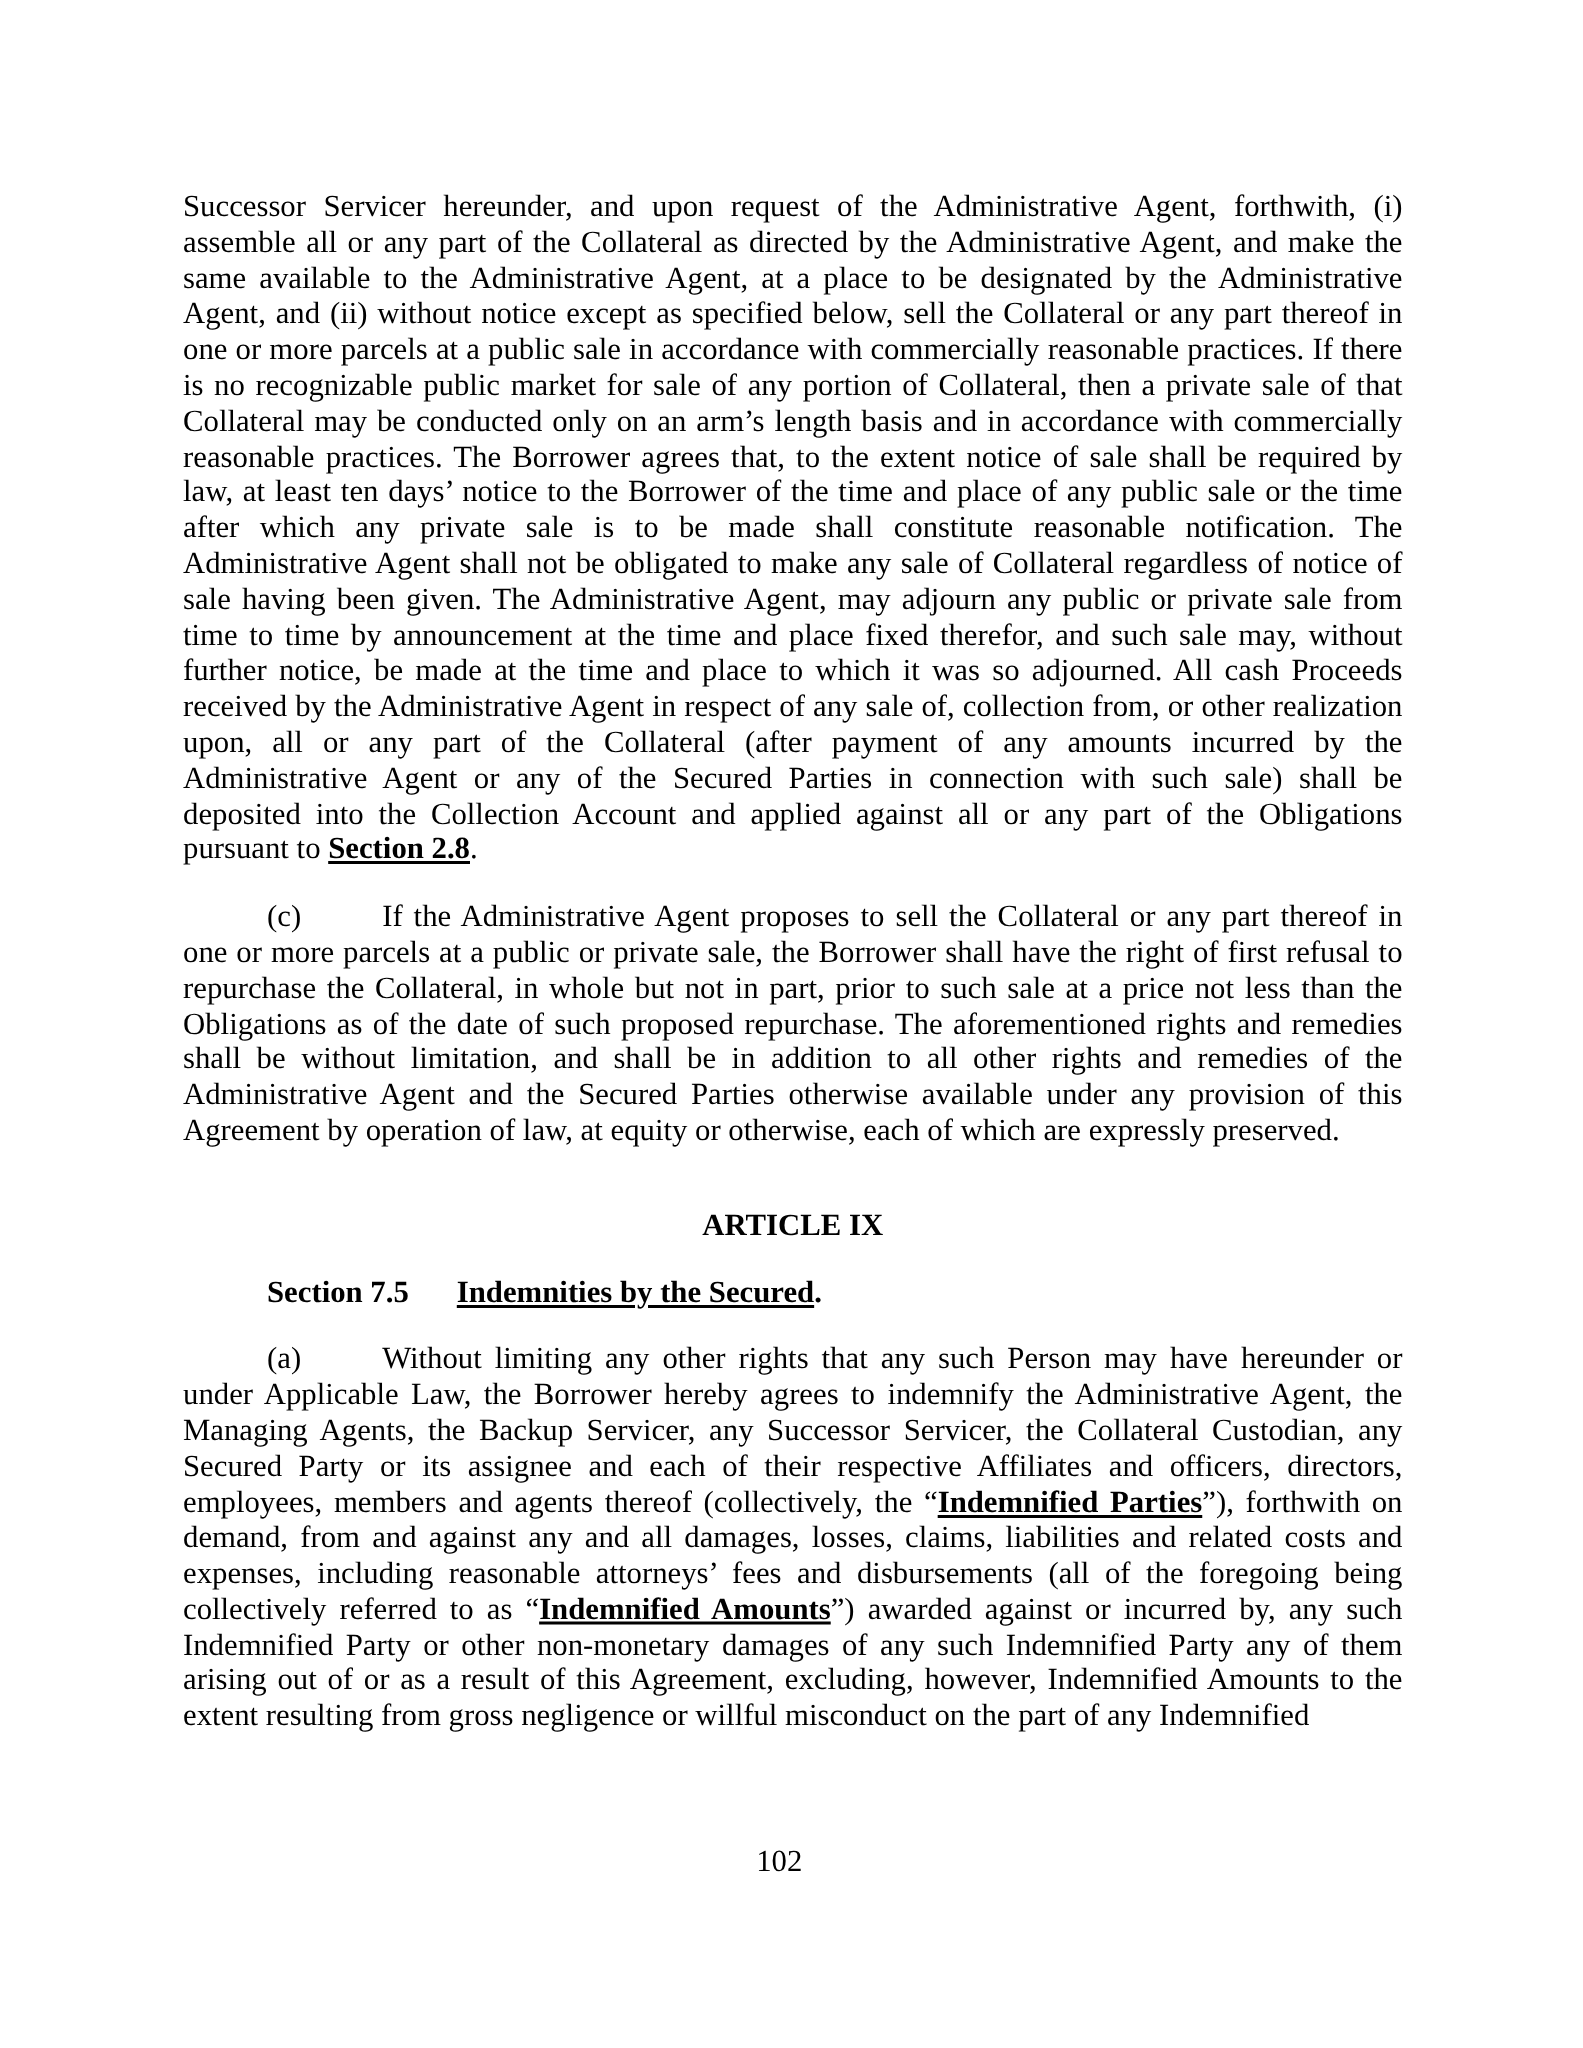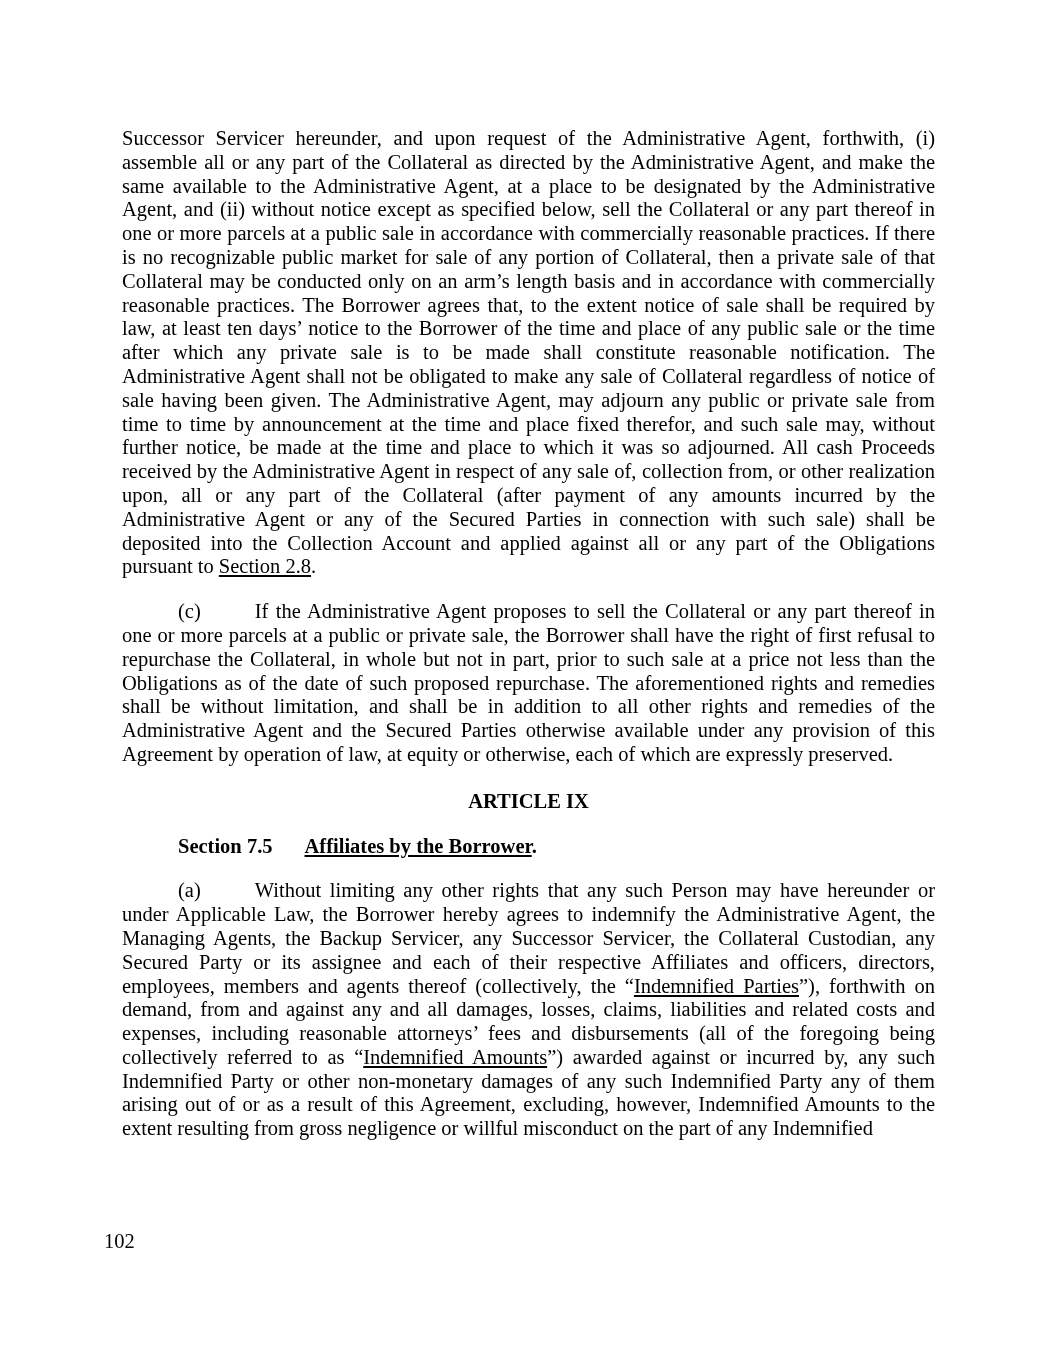--- a/index.html
+++ b/index.html
@@ -15,47 +15,48 @@
     font-size: 20.5px;
     line-height: 23.8px;
     padding: 127px 120px 0 122px;
     overflow: hidden;
   }
   .para { text-align: justify; }
   .first-indent { display: inline-block; width: 56px; }
   .tab-gap { display: inline-block; width: 54px; }
   .tab-gap-sm { display: inline-block; width: 32px; }
   .mt-para { margin-top: 21px; }
-  .mt-head { margin-top: 23px; }
+  .mt-head { margin-top: 39px; }
   .heading {
     text-align: center;
     font-weight: bold;
     font-size: 20.5px;
   }
   .bold { font-weight: bold; }
-  .underline { text-decoration: underline; }
+  .underline { text-decoration: underline; font-weight: bold; }
   .section-heading { text-align: left; }
   .page-number {
     position: absolute;
     top: 1230px;
     left: 104px;
     right: 120px;
+    text-align: center;
   }
 </style>
 </head>
 <body>
 
 <div class="page">
 
   <p class="para"><span>Successor Servicer hereunder, and upon request of the Administrative Agent, forthwith, (i) assemble all or any part of the Collateral as directed by the Administrative Agent, and make the same available to the Administrative Agent, at a place to be designated by the Administrative Agent, and (ii) without notice except as specified below, sell the Collateral or any part thereof in one or more parcels at a public sale in accordance with commercially reasonable practices.  If there is no recognizable public market for sale of any portion of Collateral, then a private sale of that Collateral may be conducted only on an arm’s length basis and in accordance with commercially reasonable practices.  The Borrower agrees that, to the extent notice of sale shall be required by law, at least ten days’ notice to the Borrower of the time and place of any public sale or the time after which any private sale is to be made shall constitute reasonable notification.  The Administrative Agent shall not be obligated to make any sale of Collateral regardless of notice of sale having been given.  The Administrative Agent, may adjourn any public or private sale from time to time by announcement at the time and place fixed therefor, and such sale may, without further notice, be made at the time and place to which it was so adjourned.  All cash Proceeds received by the Administrative Agent in respect of any sale of, collection from, or other realization upon, all or any part of the Collateral (after payment of any amounts incurred by the Administrative Agent or any of the Secured Parties in connection with such sale) shall be deposited into the Collection Account and applied against all or any part of the Obligations pursuant to </span><span class="underline">Section 2.8</span><span>.</span></p>
 
   <p class="para mt-para"><span class="first-indent"></span><span>(c)</span><span class="tab-gap"></span><span>If the Administrative Agent proposes to sell the Collateral or any part thereof in one or more parcels at a public or private sale, the Borrower shall have the right of first refusal to repurchase the Collateral, in whole but not in part, prior to such sale at a price not less than the Obligations as of the date of such proposed repurchase.  The aforementioned rights and remedies shall be without limitation, and shall be in addition to all other rights and remedies of the Administrative Agent and the Secured Parties otherwise available under any provision of this Agreement by operation of law, at equity or otherwise, each of which are expressly preserved.</span></p>
 
   <h2 class="heading mt-head">ARTICLE IX</h2>
 
 
-  <p class="section-heading mt-para"><span class="first-indent"></span><span class="bold">Section 7.5</span><span class="tab-gap-sm"></span><span class="bold underline">Affiliates by the Borrower</span><span class="bold">.</span></p>
+  <p class="section-heading mt-para"><span class="first-indent"></span><span class="bold">Section 7.5</span><span class="tab-gap-sm"></span><span class="bold underline">Indemnities by the Secured</span><span class="bold">.</span></p>
 
   <p class="para mt-para"><span class="first-indent"></span><span>(a)</span><span class="tab-gap"></span><span>Without limiting any other rights that any such Person may have hereunder or under Applicable Law, the Borrower hereby agrees to indemnify the Administrative Agent, the Managing Agents, the Backup Servicer, any Successor Servicer, the Collateral Custodian, any Secured Party or its assignee and each of their respective Affiliates and officers, directors, employees, members and agents thereof (collectively, the “</span><span class="underline">Indemnified Parties</span><span>”), forthwith on demand, from and against any and all damages, losses, claims, liabilities and related costs and expenses, including reasonable attorneys’ fees and disbursements (all of the foregoing being collectively referred to as “</span><span class="underline">Indemnified Amounts</span><span>”) awarded against or incurred by, any such Indemnified Party or other non-monetary damages of any such Indemnified Party any of them arising out of or as a result of this Agreement, excluding, however, Indemnified Amounts to the extent resulting from gross negligence or willful misconduct on the part of any Indemnified</span></p>
 
   <div class="page-number">102</div>
 
 </div>
 
 </body></html>

